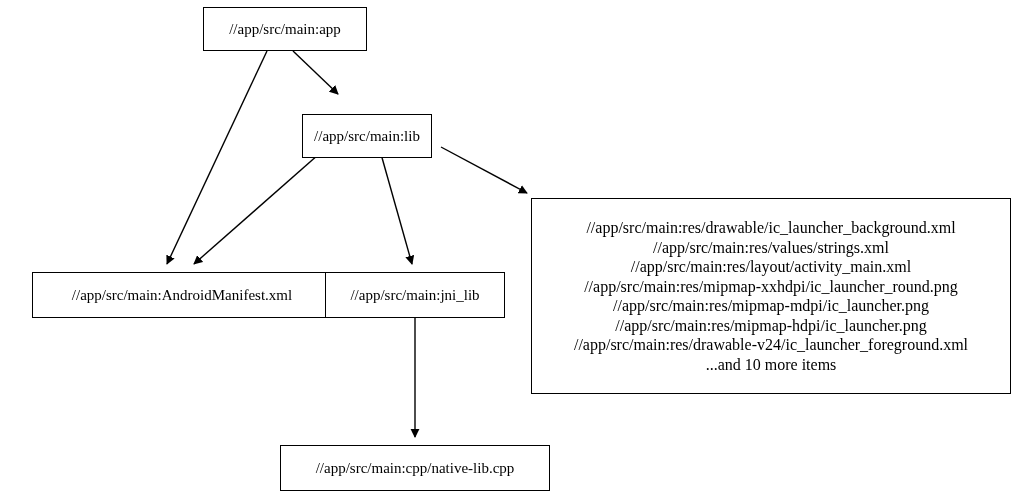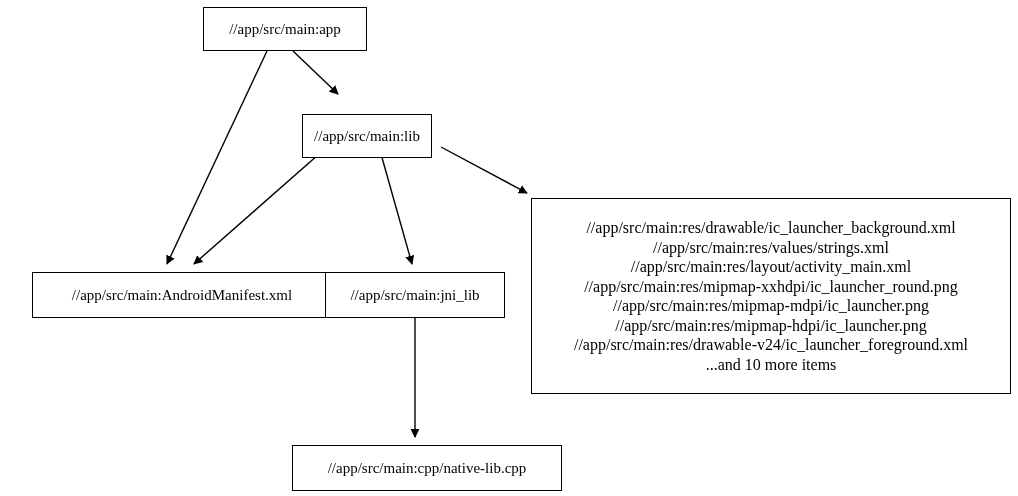--- a/index.html
+++ b/index.html
@@ -54,21 +54,21 @@
     white-space: nowrap;
   }
 
   
   #node-app        { left: 203px; top: 7px;   width: 164px; height: 44px; }
   #node-lib        { left: 302px; top: 114px; width: 130px; height: 44px; }
   #node-manifest   { left: 5px;   top: 272px; width: 300px; height: 46px; margin-left: 27px; }
   #node-jni-lib    { left: 325px; top: 272px; width: 180px; height: 46px; }
   #node-res-group  { left: 531px; top: 198px; width: 480px; height: 196px;
                      align-items: center; justify-content: center; }
-  #node-native-lib { left: 280px; top: 445px; width: 270px; height: 46px; margin-left: 12px; }
+  #node-native-lib { left: 280px; top: 445px; width: 270px; height: 46px; }
 </style>
 </head>
 <body>
 
 <div id="graph-root">
 
   <svg id="edge-layer" viewBox="0 0 1018 496" width="1018" height="496">
     <defs>
       <marker id="arrow" viewBox="0 0 10 10" refX="9" refY="5" markerWidth="6.5" markerHeight="6.5" orient="auto-start-reverse">
         <path d="M 0 0 L 10 5 L 0 10 z" fill="#000000"></path>

